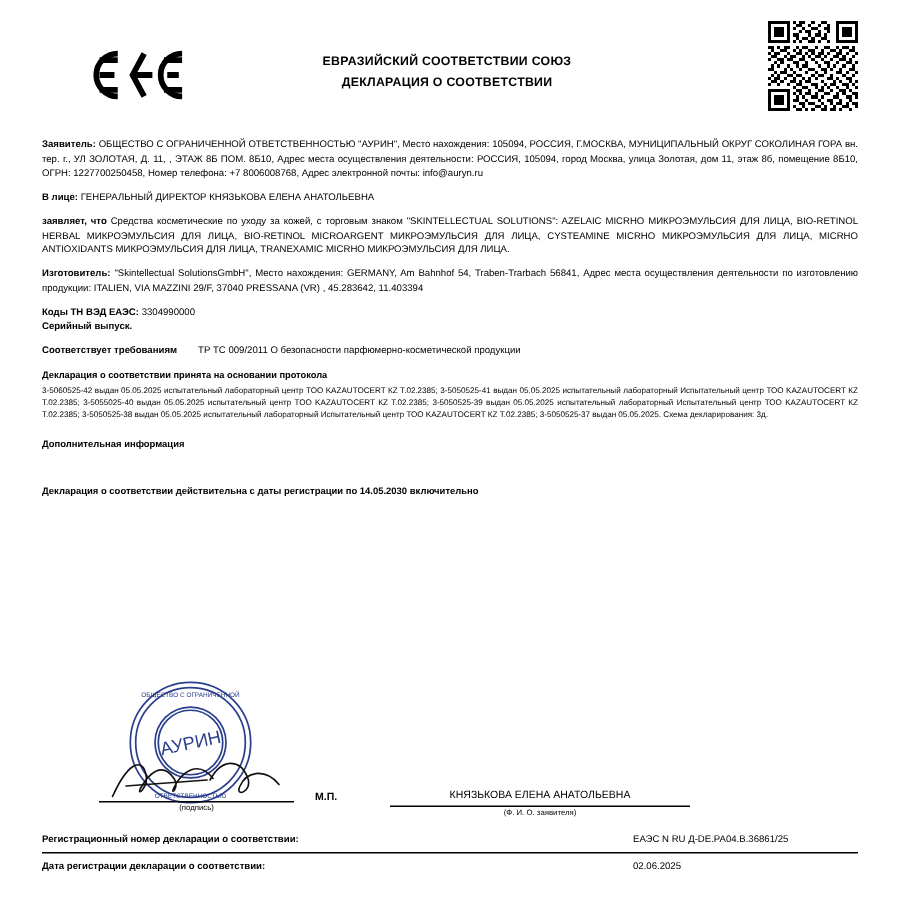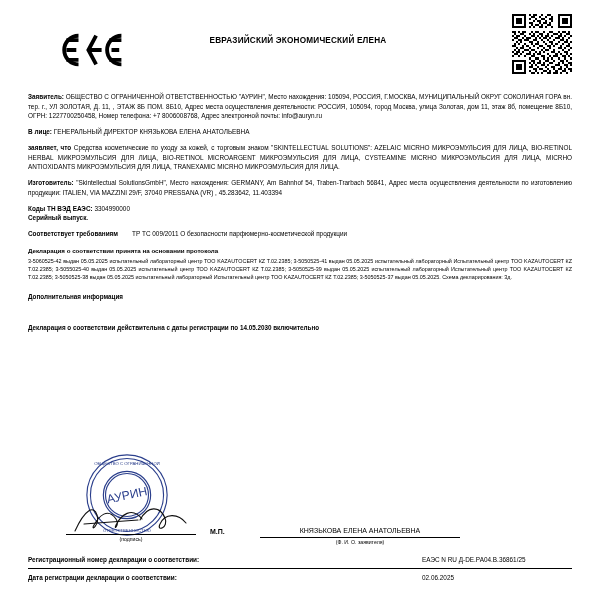--- a/index.html
+++ b/index.html
@@ -222,21 +222,22 @@
           <path d="M108 6 A26 26 0 1 0 108 58"></path>
         </g>
         <g fill="none" stroke="#000" stroke-width="7">
           <path d="M8 14 L30 14 M8 32 L26 32 M8 50 L30 50"></path>
           <path d="M86 14 L108 14 M90 32 L104 32 M86 50 L108 50"></path>
         </g>
       </svg>
     </div>
 
     <div class="header-titles">
-      <div class="t1">ЕВРАЗИЙСКИЙ ЭКОНОМИЧЕСКИЙ ЕЛЕНА</div>
+      <div class="t1">ЕВРАЗИЙСКИЙ СООТВЕТСТВИИ СОЮЗ</div>
+      <div class="t2">ДЕКЛАРАЦИЯ О СООТВЕТСТВИИ</div>
     </div>
 
     <div class="qr">
       <svg viewBox="0 0 29 29" width="60" height="60" shape-rendering="crispEdges">
         <rect width="29" height="29" fill="#fff"></rect>
         <g fill="#000">
           <rect x="0" y="0" width="7" height="1"></rect>
             <rect x="0" y="6" width="7" height="1"></rect>
           <rect x="0" y="0" width="1" height="7"></rect>
             <rect x="6" y="0" width="1" height="7"></rect>

